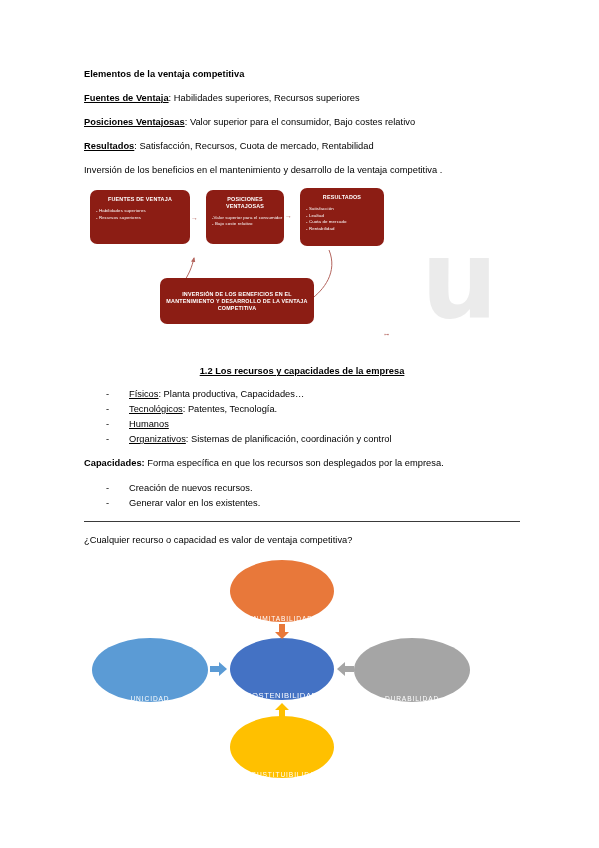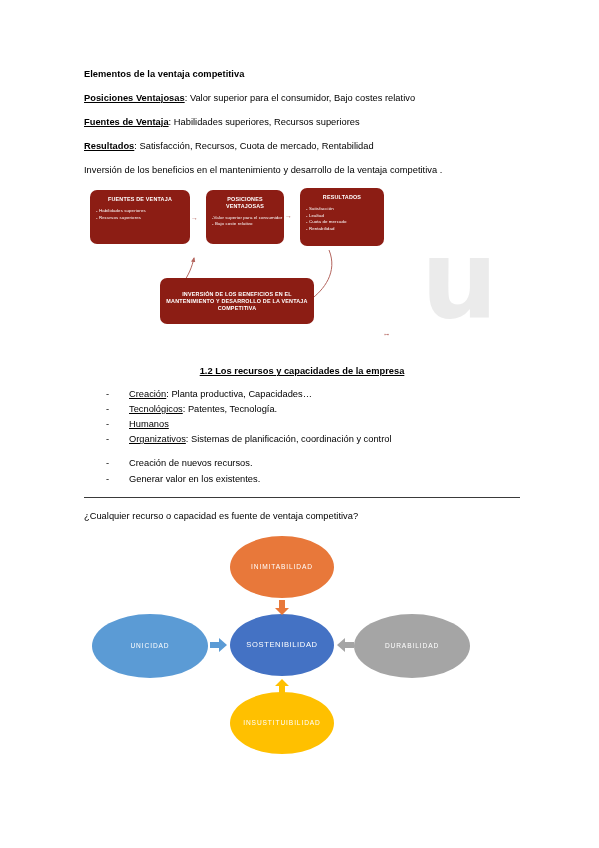--- a/index.html
+++ b/index.html
@@ -154,21 +154,21 @@
   .diagram2 {
     position: relative;
     width: 436px;
     height: 222px;
     margin: 10px 0 0 0;
   }
   .ellipse {
     position: absolute;
     border-radius: 50%;
     display: flex;
-    align-items: center;
+    align-items: flex-end;
     justify-content: center;
     color: #ffffff;
     font-size: 6.6px;
     letter-spacing: 0.9px;
     text-align: center;
     box-sizing: border-box;
   }
   .e-top    { left: 146px; top: 2px;   width: 104px; height: 62px;  background: #E8783A; }
   .e-left   { left: 8px;   top: 80px;  width: 116px; height: 64px;  background: #5B9BD5; }
   .e-center { left: 146px; top: 80px;  width: 104px; height: 62px;  background: #4472C4; font-size: 7.6px; letter-spacing: 0.6px; }
@@ -182,23 +182,23 @@
   .ba-up      { left: 190px; top: 144px; }
 </style>
 </head>
 <body>
 
 <div class="page">
   <div class="content">
 
     <p class="para bold">Elementos de la ventaja competitiva</p>
 
+    <p class="para"><span class="lead u">Fuentes de Ventaja</span><span>: Habilidades superiores, Recursos superiores</span></p>
+
     <p class="para"><span class="lead u">Posiciones Ventajosas</span><span>: Valor superior para el consumidor, Bajo costes relativo</span></p>
-
-    <p class="para"><span class="lead u">Fuentes de Ventaja</span><span>: Habilidades superiores, Recursos superiores</span></p>
 
     <p class="para"><span class="lead u">Resultados</span><span>: Satisfacción, Recursos, Cuota de mercado, Rentabilidad</span></p>
 
     <p class="para">Inversión de los beneficios en el mantenimiento y desarrollo de la ventaja competitiva .</p>
 
     <div class="diagram1">
 
       <div class="wm-u">u</div>
 
       <svg class="curvesvg" viewBox="0 0 436 165">
@@ -245,35 +245,36 @@
       <span class="smallarrow sa2">→</span>
       <span class="tiny-mark">⊶</span>
     </div>
 
     <div class="spacer-sm"></div>
 
     <p class="heading">1.2 Los recursos y capacidades de la empresa</p>
 
 
     <ul class="dashlist">
-      <li><span class="dash">-</span><span class="u">Creación</span><span>: Planta productiva, Capacidades…</span></li>
+      <li><span class="dash">-</span><span class="u">Físicos</span><span>: Planta productiva, Capacidades…</span></li>
       <li><span class="dash">-</span><span class="u">Tecnológicos</span><span>: Patentes, Tecnología.</span></li>
       <li><span class="dash">-</span><span class="u">Humanos</span><span></span></li>
       <li><span class="dash">-</span><span class="u">Organizativos</span><span>: Sistemas de planificación, coordinación y control</span></li>
     </ul>
 
+    <p class="para"><span class="lead">Capacidades:</span><span> Forma específica en que los recursos son desplegados por la empresa.</span></p>
 
     <ul class="dashlist">
       <li><span class="dash">-</span><span>Creación de nuevos recursos.</span></li>
       <li><span class="dash">-</span><span>Generar valor en los existentes.</span></li>
     </ul>
 
     <hr class="hrule">
 
-    <p class="para">¿Cualquier recurso o capacidad es fuente de ventaja competitiva?</p>
+    <p class="para">¿Cualquier recurso o capacidad es valor de ventaja competitiva?</p>
 
     <div class="diagram2">
 
       <div class="ellipse e-top">
         <span>INIMITABILIDAD</span>
       </div>
 
       <div class="ellipse e-left">
         <span>UNICIDAD</span>
       </div>

